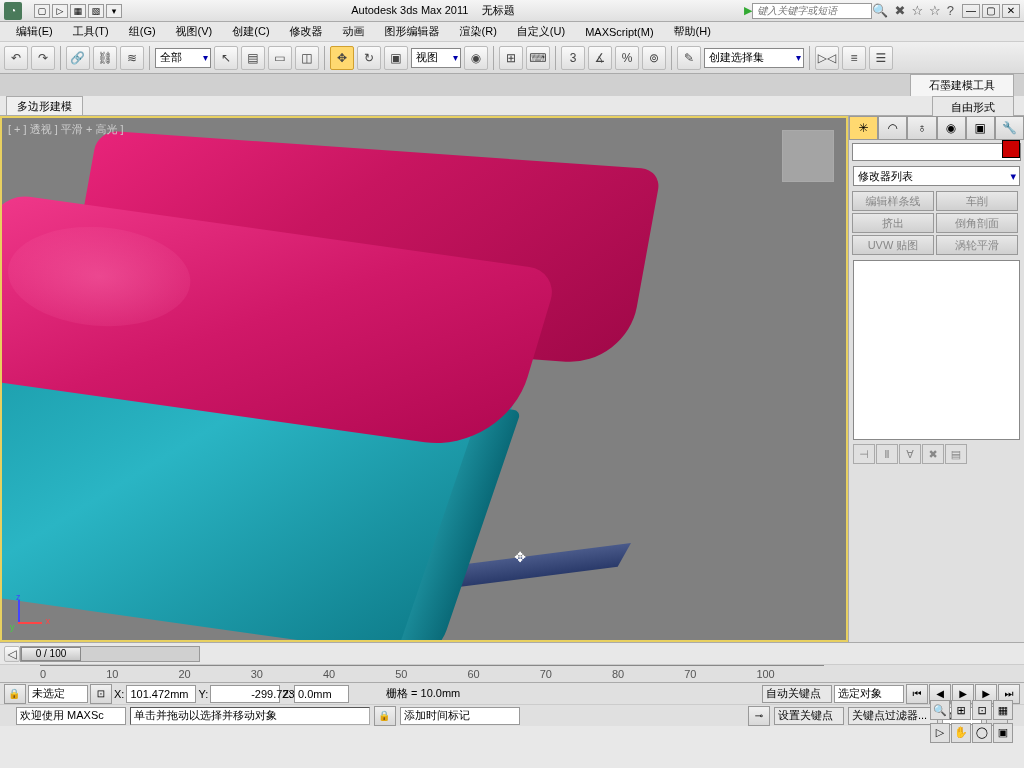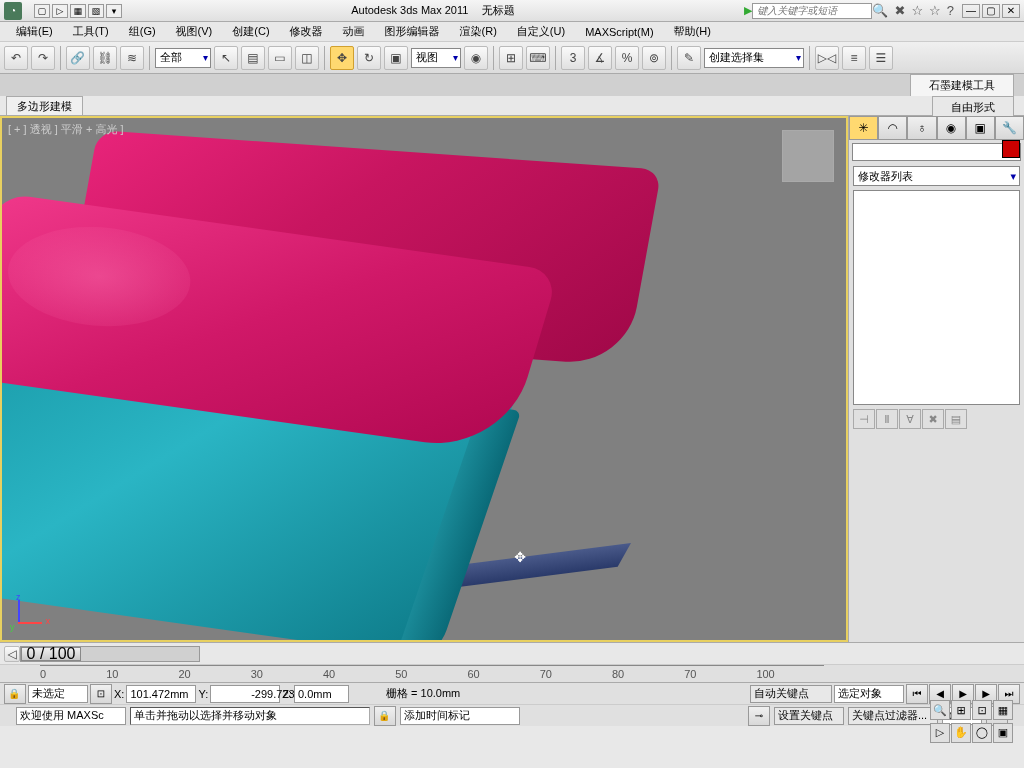--- a/index.html
+++ b/index.html
@@ -55,21 +55,21 @@
 .modlist { height:20px; margin:2px 4px; border:1px solid #888; background:#fff; padding:0 4px; display:flex; align-items:center; position:relative; }
 .modlist::after { content:"▾"; position:absolute; right:3px; color:#00a; }
 .mod-btns { display:flex; flex-wrap:wrap; gap:2px; padding:3px; }
 .mod-btn { width:82px; height:20px; border:1px solid #999; background:linear-gradient(#e8e8e8,#d0d0d0); display:flex; align-items:center; justify-content:center; color:#888; font-size:11px; }
 .mod-stack { flex:1; background:#fff; border:1px solid #888; margin:2px 4px; min-height:80px; }
 .mod-tools { height:22px; display:flex; gap:1px; padding:2px 4px; }
 .mod-tools span { width:22px; height:20px; border:1px solid #aaa; background:#e0e0e0; display:flex; align-items:center; justify-content:center; font-size:11px; color:#888; }
 .mod-blank { flex:1; background:#e0e0e0; }
 .timeslider { height:22px; background:#e8e8e8; display:flex; align-items:center; border-top:1px solid #aaa; padding:0 4px; }
 .slider-track { flex:0 0 180px; height:16px; background:#d0d0d0; border:1px solid #999; display:flex; align-items:center; }
-.slider-thumb { width:60px; height:14px; background:linear-gradient(#f0f0f0,#c8c8c8); border:1px solid #888; display:flex; align-items:center; justify-content:center; font-size:16px; }
+.slider-thumb { width:60px; height:14px; background:linear-gradient(#f0f0f0,#c8c8c8); border:1px solid #888; display:flex; align-items:center; justify-content:center; font-size:10px; }
 .timeruler { height:18px; background:#e0e0e0; display:flex; align-items:center; padding:0 4px 0 40px; gap:60px; font-size:10px; color:#555; border-top:1px solid #ccc; position:relative; }
 .timeruler::before { content:""; position:absolute; left:40px; right:200px; top:0; height:1px; background:#888; }
 .statusbar1 { height:22px; background:#e0e0e0; display:flex; align-items:center; border-top:1px solid #aaa; padding:0 4px; gap:2px; font-size:11px; }
 .sb-field { height:18px; border:1px solid #999; background:#fff; padding:0 3px; display:flex; align-items:center; }
 .sb-btn { width:22px; height:20px; border:1px solid #999; background:linear-gradient(#f0f0f0,#d8d8d8); display:flex; align-items:center; justify-content:center; font-size:10px; }
 .statusbar2 { height:22px; background:#e0e0e0; display:flex; align-items:center; border-top:1px solid #ccc; padding:0 16px; gap:4px; font-size:11px; }
 .navctrls { position:absolute; right:4px; bottom:24px; width:90px; height:44px; display:flex; flex-wrap:wrap; gap:1px; }
 .navctrls span { width:20px; height:20px; border:1px solid #999; background:#e0e0e0; display:flex; align-items:center; justify-content:center; font-size:11px; }
 .playctrls { display:flex; gap:1px; }
 .playctrls span { width:22px; height:20px; border:1px solid #999; background:linear-gradient(#f0f0f0,#d8d8d8); display:flex; align-items:center; justify-content:center; font-size:10px; }
@@ -190,20 +190,28 @@
       <span>♁</span>
       <span>◉</span>
       <span>▣</span>
       <span>🔧</span>
     </div>
     <div class="cmd-row">
       <div class="cmd-name" style="flex:1;"></div>
       <div class="cmd-color"></div>
     </div>
     <div class="modlist">修改器列表</div>
+    <div class="mod-btns">
+      <div class="mod-btn">编辑样条线</div>
+      <div class="mod-btn">车削</div>
+      <div class="mod-btn">挤出</div>
+      <div class="mod-btn">倒角剖面</div>
+      <div class="mod-btn">UVW 贴图</div>
+      <div class="mod-btn">涡轮平滑</div>
+    </div>
     <div class="mod-stack"></div>
     <div class="mod-tools">
       <span>⊣</span>
       <span>Ⅱ</span>
       <span>∀</span>
       <span>✖</span>
       <span>▤</span>
     </div>
     <div class="mod-blank"></div>
   </div>
@@ -237,21 +245,21 @@
   <div class="sb-btn">⊡</div>
   <span>X:</span>
   <div class="sb-field" style="width:70px;">101.472mm</div>
   <span>Y:</span>
   <div class="sb-field" style="width:70px;padding-left:40px;">-299.723mm</div>
   <span>Z:</span>
   <div class="sb-field" style="width:55px;">0.0mm</div>
   <div style="width:30px;"></div>
   <div class="sb-field" style="width:100px;border:none;background:transparent;">栅格 = 10.0mm</div>
   <div style="flex:1"></div>
-  <div class="sb-field" style="width:82px;background:#e8e8e8;">自动关键点</div>
+  <div class="sb-field" style="width:70px;background:#e8e8e8;">自动关键点</div>
   <div class="sb-field" style="width:70px;">选定对象</div>
   <div class="playctrls">
     <span>⏮</span>
     <span>◀</span>
     <span>▶</span>
     <span>▶</span>
     <span>⏭</span>
   </div>
   <div class="navctrls">
     <span>🔍</span>

